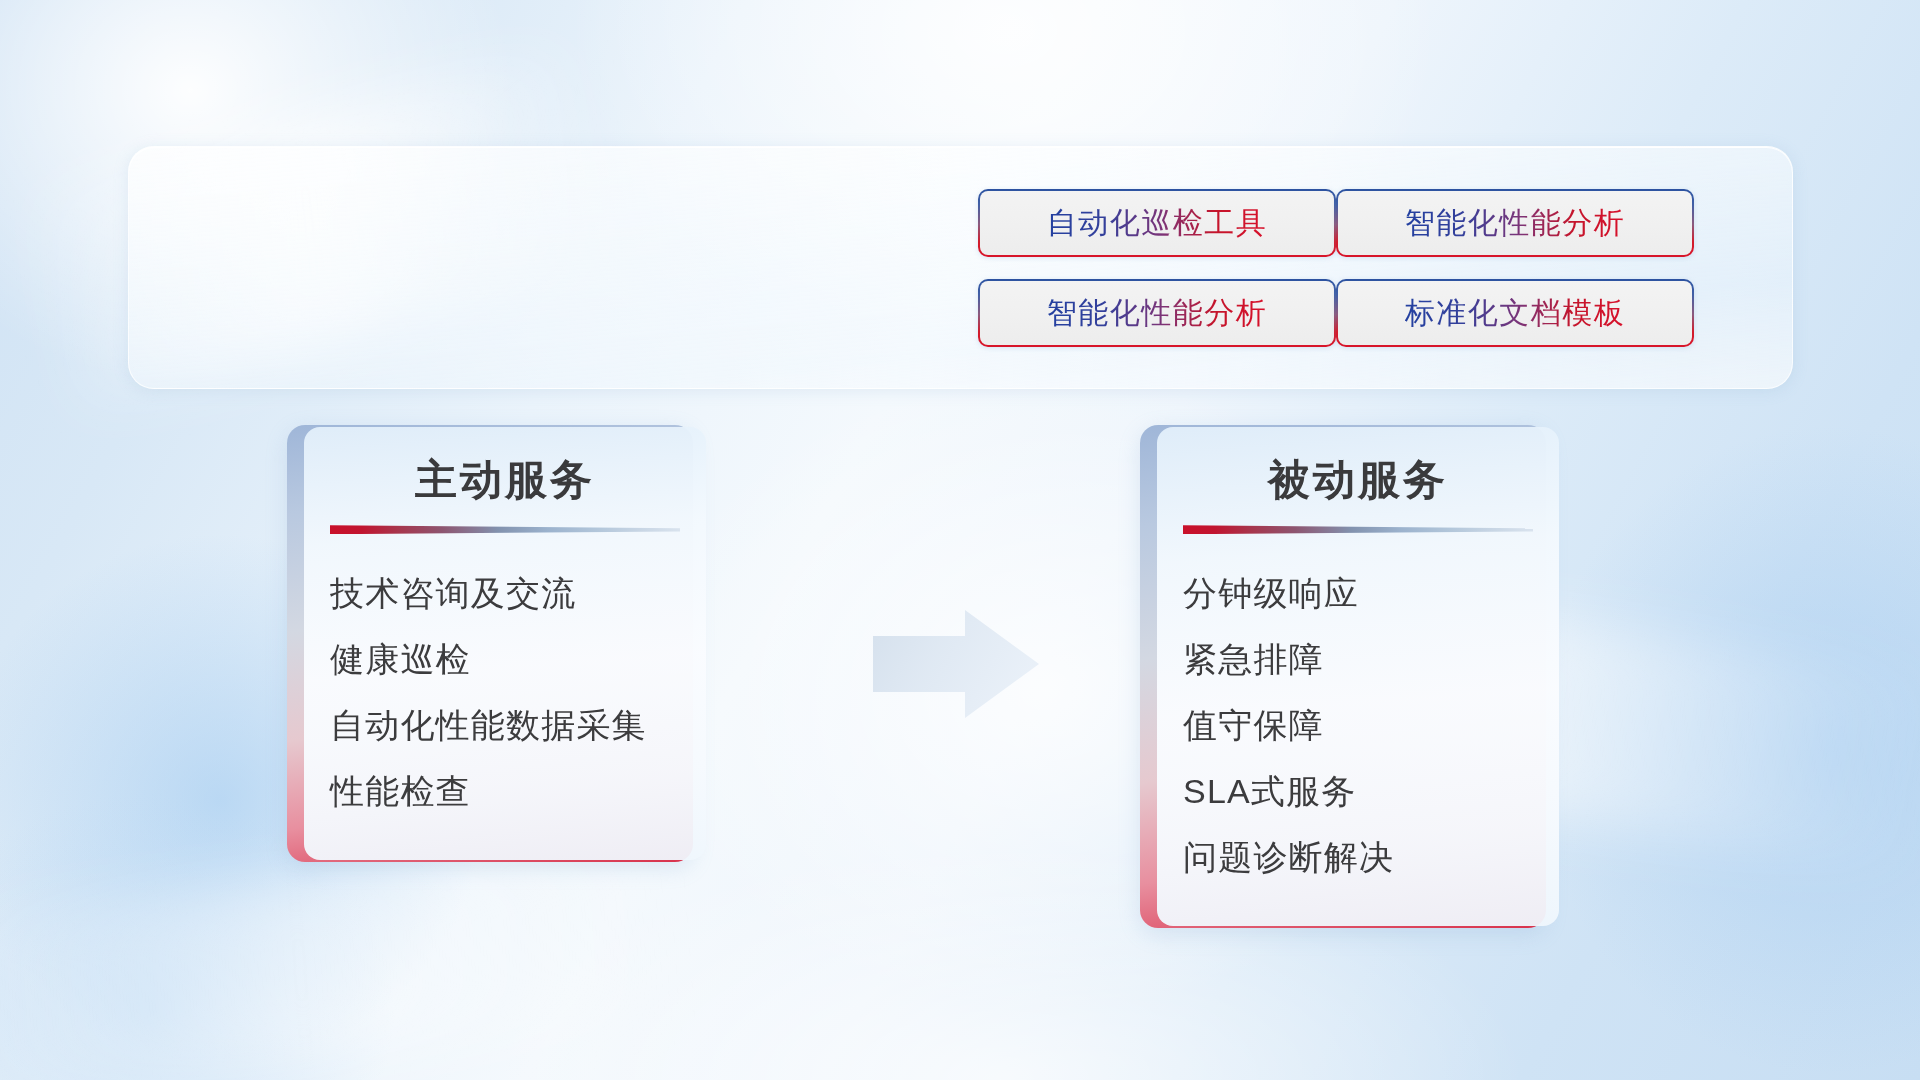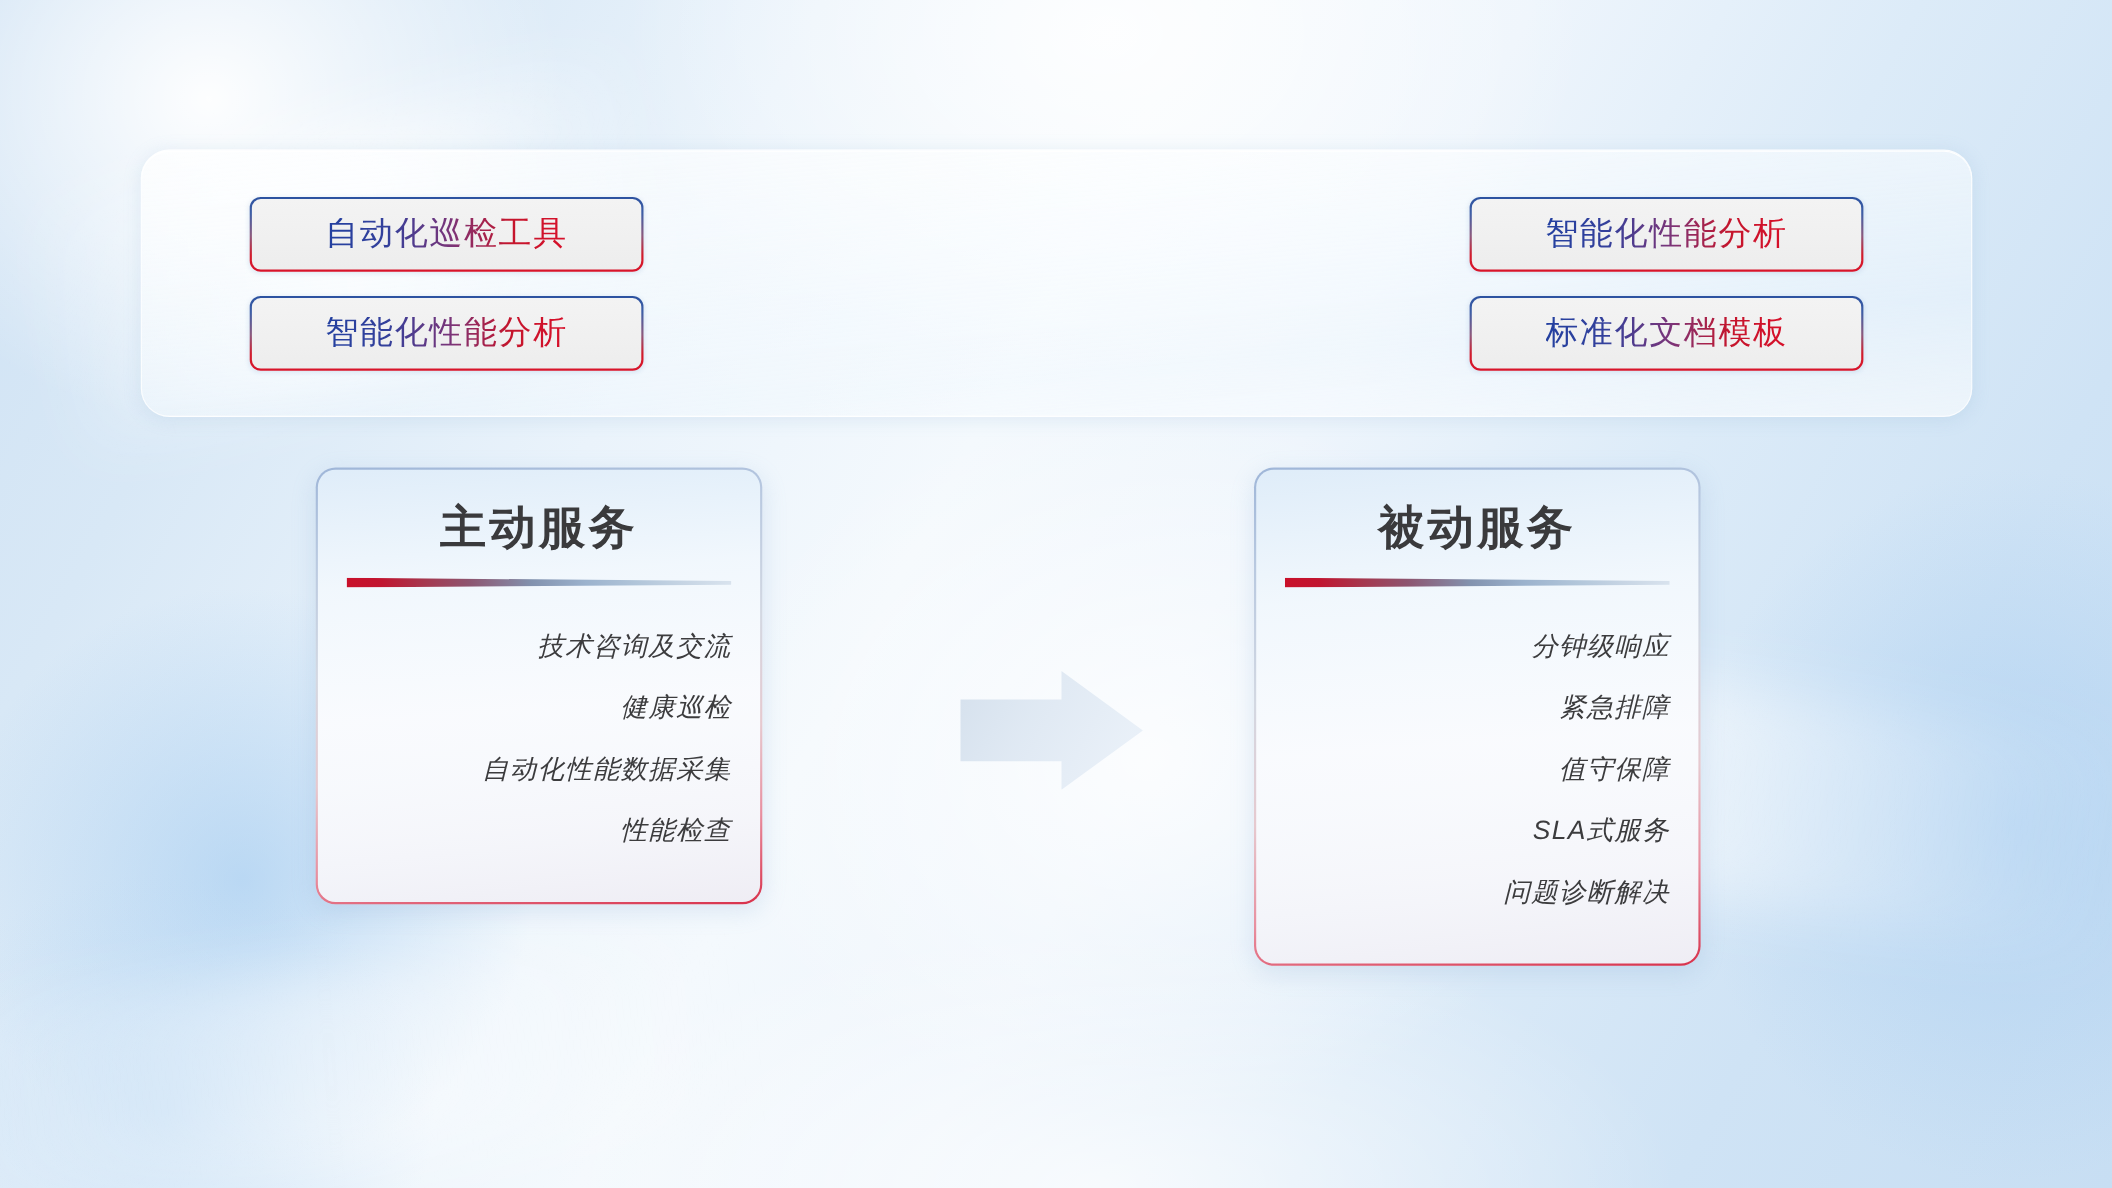--- a/index.html
+++ b/index.html
@@ -92,38 +92,39 @@
     left: -60px; top: 880px;
     width: 720px; height: 180px;
     background: linear-gradient(92deg, rgba(255,255,255,0) 0%, rgba(255,255,255,0.45) 50%, rgba(255,255,255,0) 100%);
     transform: rotate(-6deg);
   }
 
   
   #capability-panel {
     position: absolute;
     left: 128px;
-    top: 136px;
+    top: 146px;
     width: 1665px;
     height: 243px;
     border-radius: 26px;
     background: linear-gradient(175deg,
         rgba(255,255,255,0.72) 0%,
         rgba(250,253,255,0.58) 38%,
         rgba(244,250,255,0.46) 72%,
         rgba(255,255,255,0.60) 100%);
     box-shadow:
       0 2px 16px rgba(120,160,200,0.16),
       inset 0 1px 0 rgba(255,255,255,0.95);
     border: 1px solid rgba(255,255,255,0.75);
     box-sizing: border-box;
     display: flex;
     flex-direction: column;
     justify-content: center;
     padding: 0 0;
+    align-items: flex-end;
   }
   .cap-row {
     display: flex;
     justify-content: space-between;
     padding: 0 98px;
     box-sizing: border-box;
   }
   .cap-row + .cap-row {
     margin-top: 22px;
   }
@@ -191,20 +192,21 @@
     background: linear-gradient(176deg,
         rgba(227,240,251,0.94) 0%,
         rgba(243,249,254,0.96) 26%,
         rgba(250,252,255,0.97) 55%,
         rgba(246,250,254,0.96) 80%,
         rgba(240,247,253,0.95) 100%);
     padding: 30px 26px 36px 26px;
     display: flex;
     flex-direction: column;
     align-items: center;
+    margin-left: 15px;
   }
   #card-proactive { left: 287px; top: 425px; }
   #card-reactive  { left: 1140px; top: 425px; }
 
   .svc-title {
     font-size: 42px;
     font-weight: 700;
     color: #3a3a3c;
     letter-spacing: 3px;
     line-height: 1.1;
@@ -227,27 +229,26 @@
         #d9e3ee 100%);
     clip-path: polygon(0 0, 100% 34%, 100% 70%, 0 100%);
   }
   .svc-list {
     list-style: none;
     margin: 0;
     padding: 0;
     width: 100%;
   }
   .svc-list li {
-    font-size: 24px;
+    font-size: 34px;
     color: #3c3c3e;
-    text-align: right;
+    text-align: left;
     letter-spacing: 1.2px;
     line-height: 1;
     padding: 16px 0;
-    font-style: italic;
   }
 
   
   #flow-arrow {
     position: absolute;
     left: 873px;
     top: 610px;
     width: 166px;
     height: 108px;
   }

